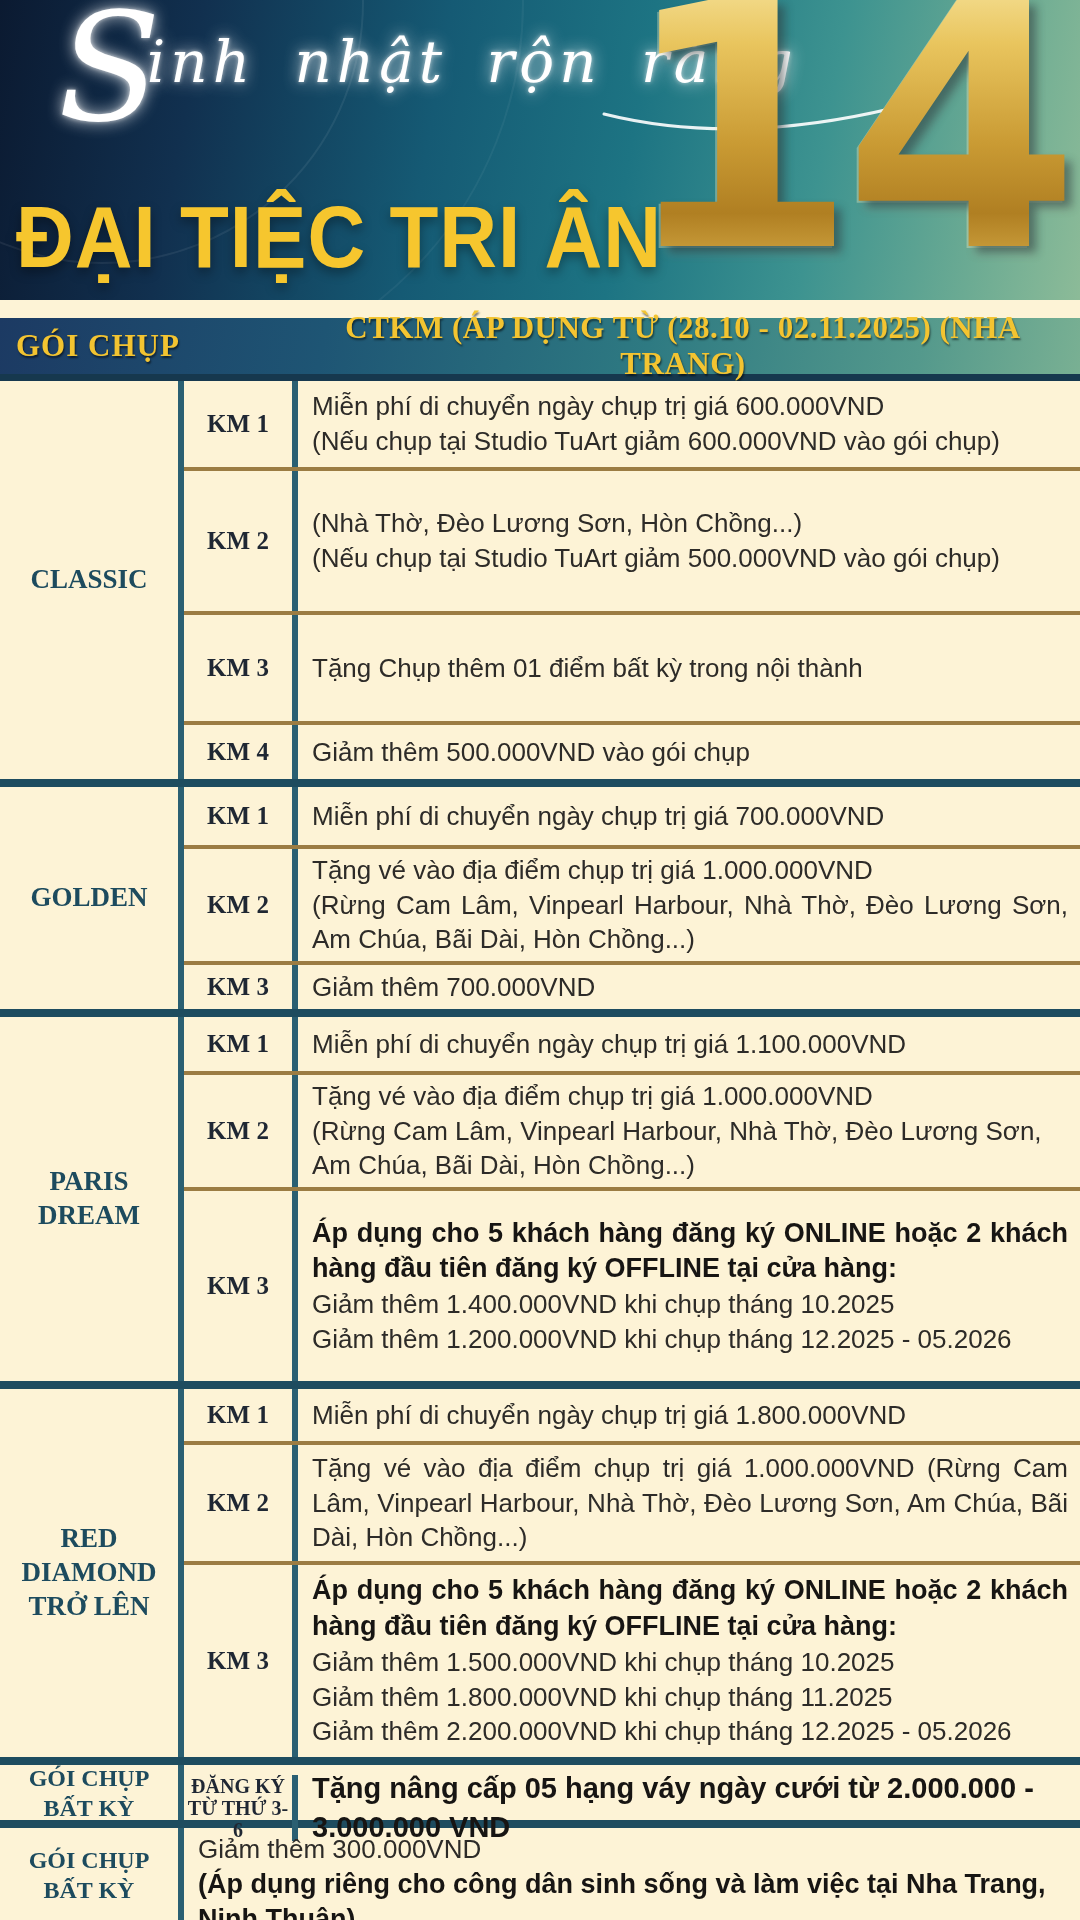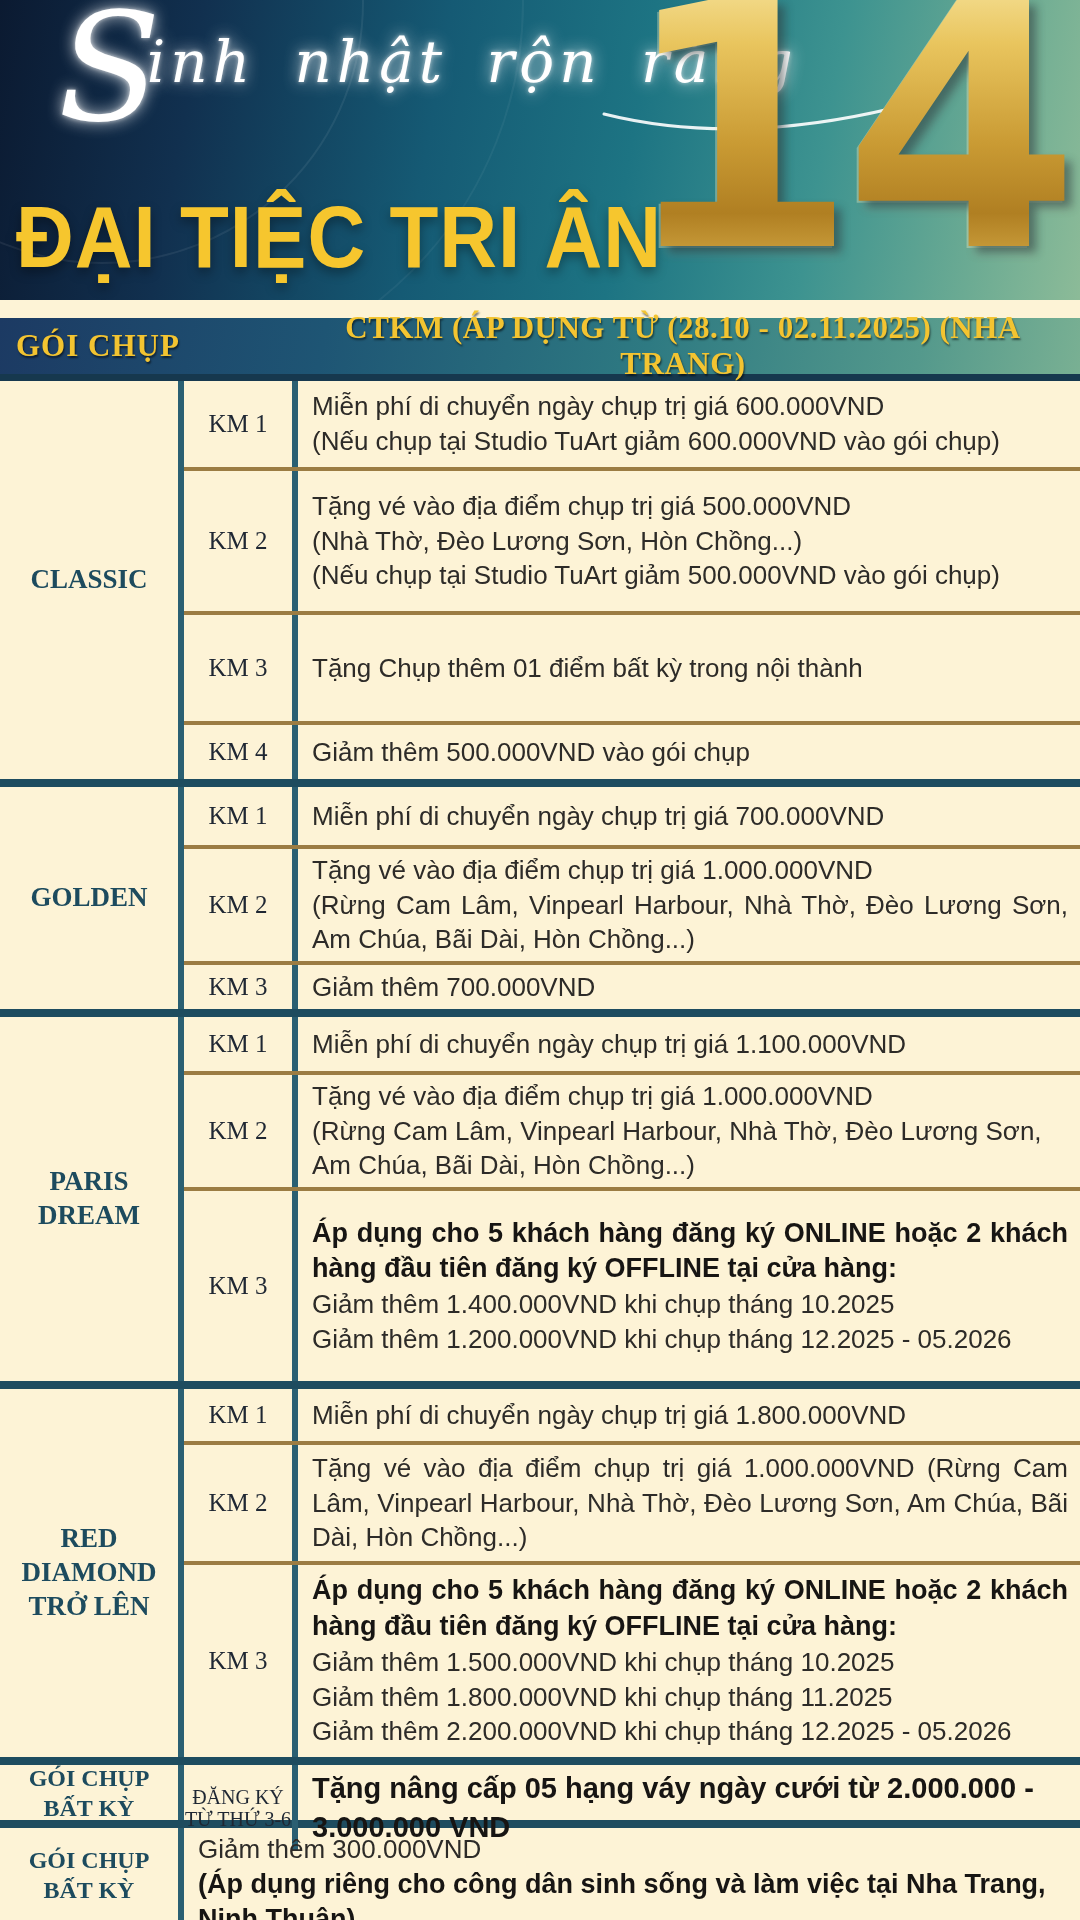--- a/index.html
+++ b/index.html
@@ -42,21 +42,21 @@
   .section.last{border-bottom:none;flex:1;}
   .pkg-cell{width:178px;flex:0 0 auto;border-right:6px solid #2a5f72;
     display:flex;flex-direction:column;justify-content:center;align-items:center;
     font-family:"Liberation Serif",serif;font-weight:bold;color:#1d4b5e;
     font-size:27px;line-height:1.25;text-align:center;}
   .rows{flex:1;display:flex;flex-direction:column;}
   .row{display:flex;flex:0 0 auto;}
   .row + .row{border-top:4px solid #9b7c43;}
   .km-cell{width:108px;flex:0 0 auto;border-right:6px solid #2a5f72;
     display:flex;flex-direction:column;justify-content:center;align-items:center;
-    font-family:"Liberation Serif",serif;font-weight:normal;color:#1f2733;font-size:25px;line-height:1.1;}
+    font-family:"Liberation Serif",serif;font-weight:bold;color:#1f2733;font-size:25px;line-height:1.1;}
   .km-cell.small{font-size:20px;text-align:center;}
   .content-cell{flex:1;display:flex;flex-direction:column;justify-content:center;
     padding:4px 12px 4px 14px;color:#2d2b28;border-radius:21px;}
   .para{font-size:26px;line-height:1.33;}
   .para.bold{font-weight:bold;font-size:27px;color:#171513;}
   .para.big{font-size:29px;}
   .para.justify{text-align:justify;}
 </style>
 </head>
 <body>
@@ -92,21 +92,20 @@
           <div class="row" style="height: 86px;">
             <div class="km-cell">KM 1</div>
             <div class="content-cell">
               <div class="para">Miễn phí di chuyển ngày chụp trị giá 600.000VND</div>
               <div class="para">(Nếu chụp tại Studio TuArt giảm 600.000VND vào gói chụp)</div>
             </div>
           </div>
           <div class="row" style="height: 140px;">
             <div class="km-cell">KM 2</div>
             <div class="content-cell">
-              <div class="para">Tặng vé vào địa điểm chụp trị giá 500.000VND</div>
               <div class="para">(Nhà Thờ, Đèo Lương Sơn, Hòn Chồng...)</div>
               <div class="para">(Nếu chụp tại Studio TuArt giảm 500.000VND vào gói chụp)</div>
             </div>
           </div>
           <div class="row" style="height: 106px;">
             <div class="km-cell">KM 3</div>
             <div class="content-cell">
               <div class="para">Tặng Chụp thêm 01 điểm bất kỳ trong nội thành</div>
             </div>
           </div>
@@ -200,21 +199,21 @@
             </div>
           </div>
         </div>
       </div>
       <div class="section" style="height: 55px; flex: 1 0 auto;">
         <div class="pkg-cell" style="font-size: 24px;">
           <div>GÓI CHỤP</div>
           <div>BẤT KỲ</div>
         </div>
         <div class="rows">
-          <div class="row" style="flex: 1 1 0%;">
+          <div class="row" style="flex: 1 1 0%; align-items: center;">
             <div class="km-cell small">
               <div>ĐĂNG KÝ</div>
               <div>TỪ THỨ 3-6</div>
             </div>
             <div class="content-cell">
               <div class="para bold big">Tặng nâng cấp 05 hạng váy ngày cưới từ 2.000.000 - 3.000.000 VND</div>
             </div>
           </div>
         </div>
       </div>

